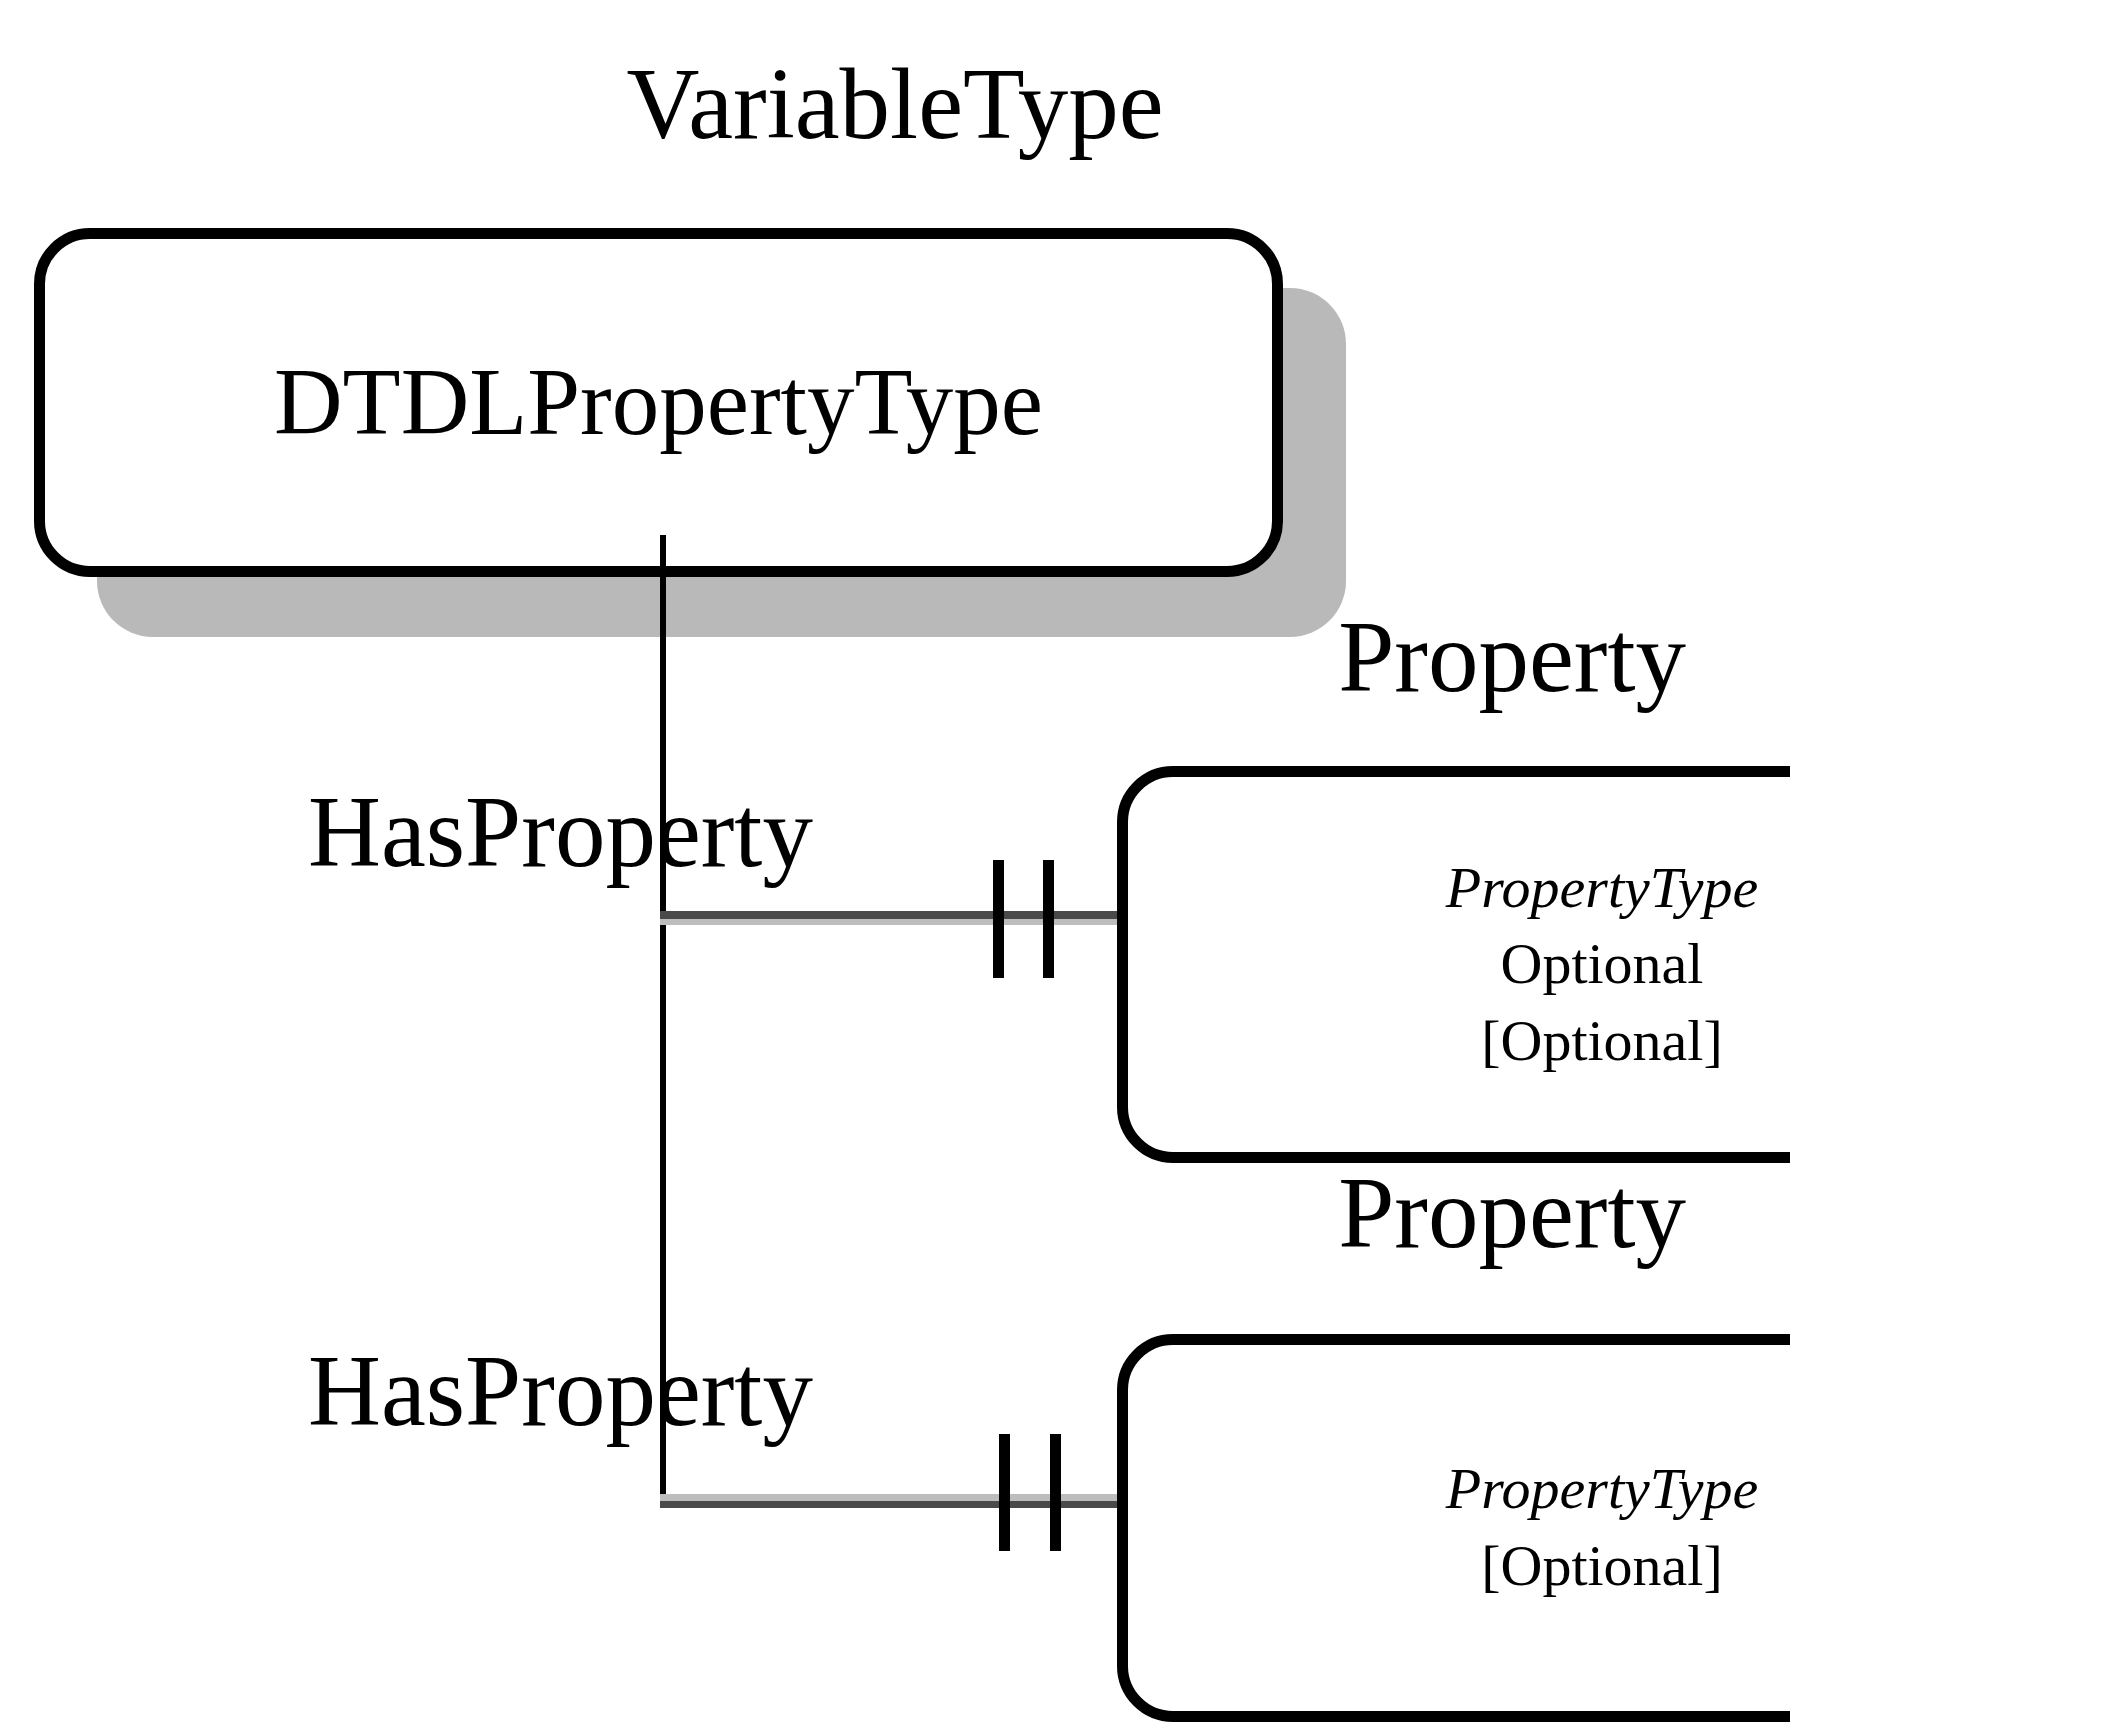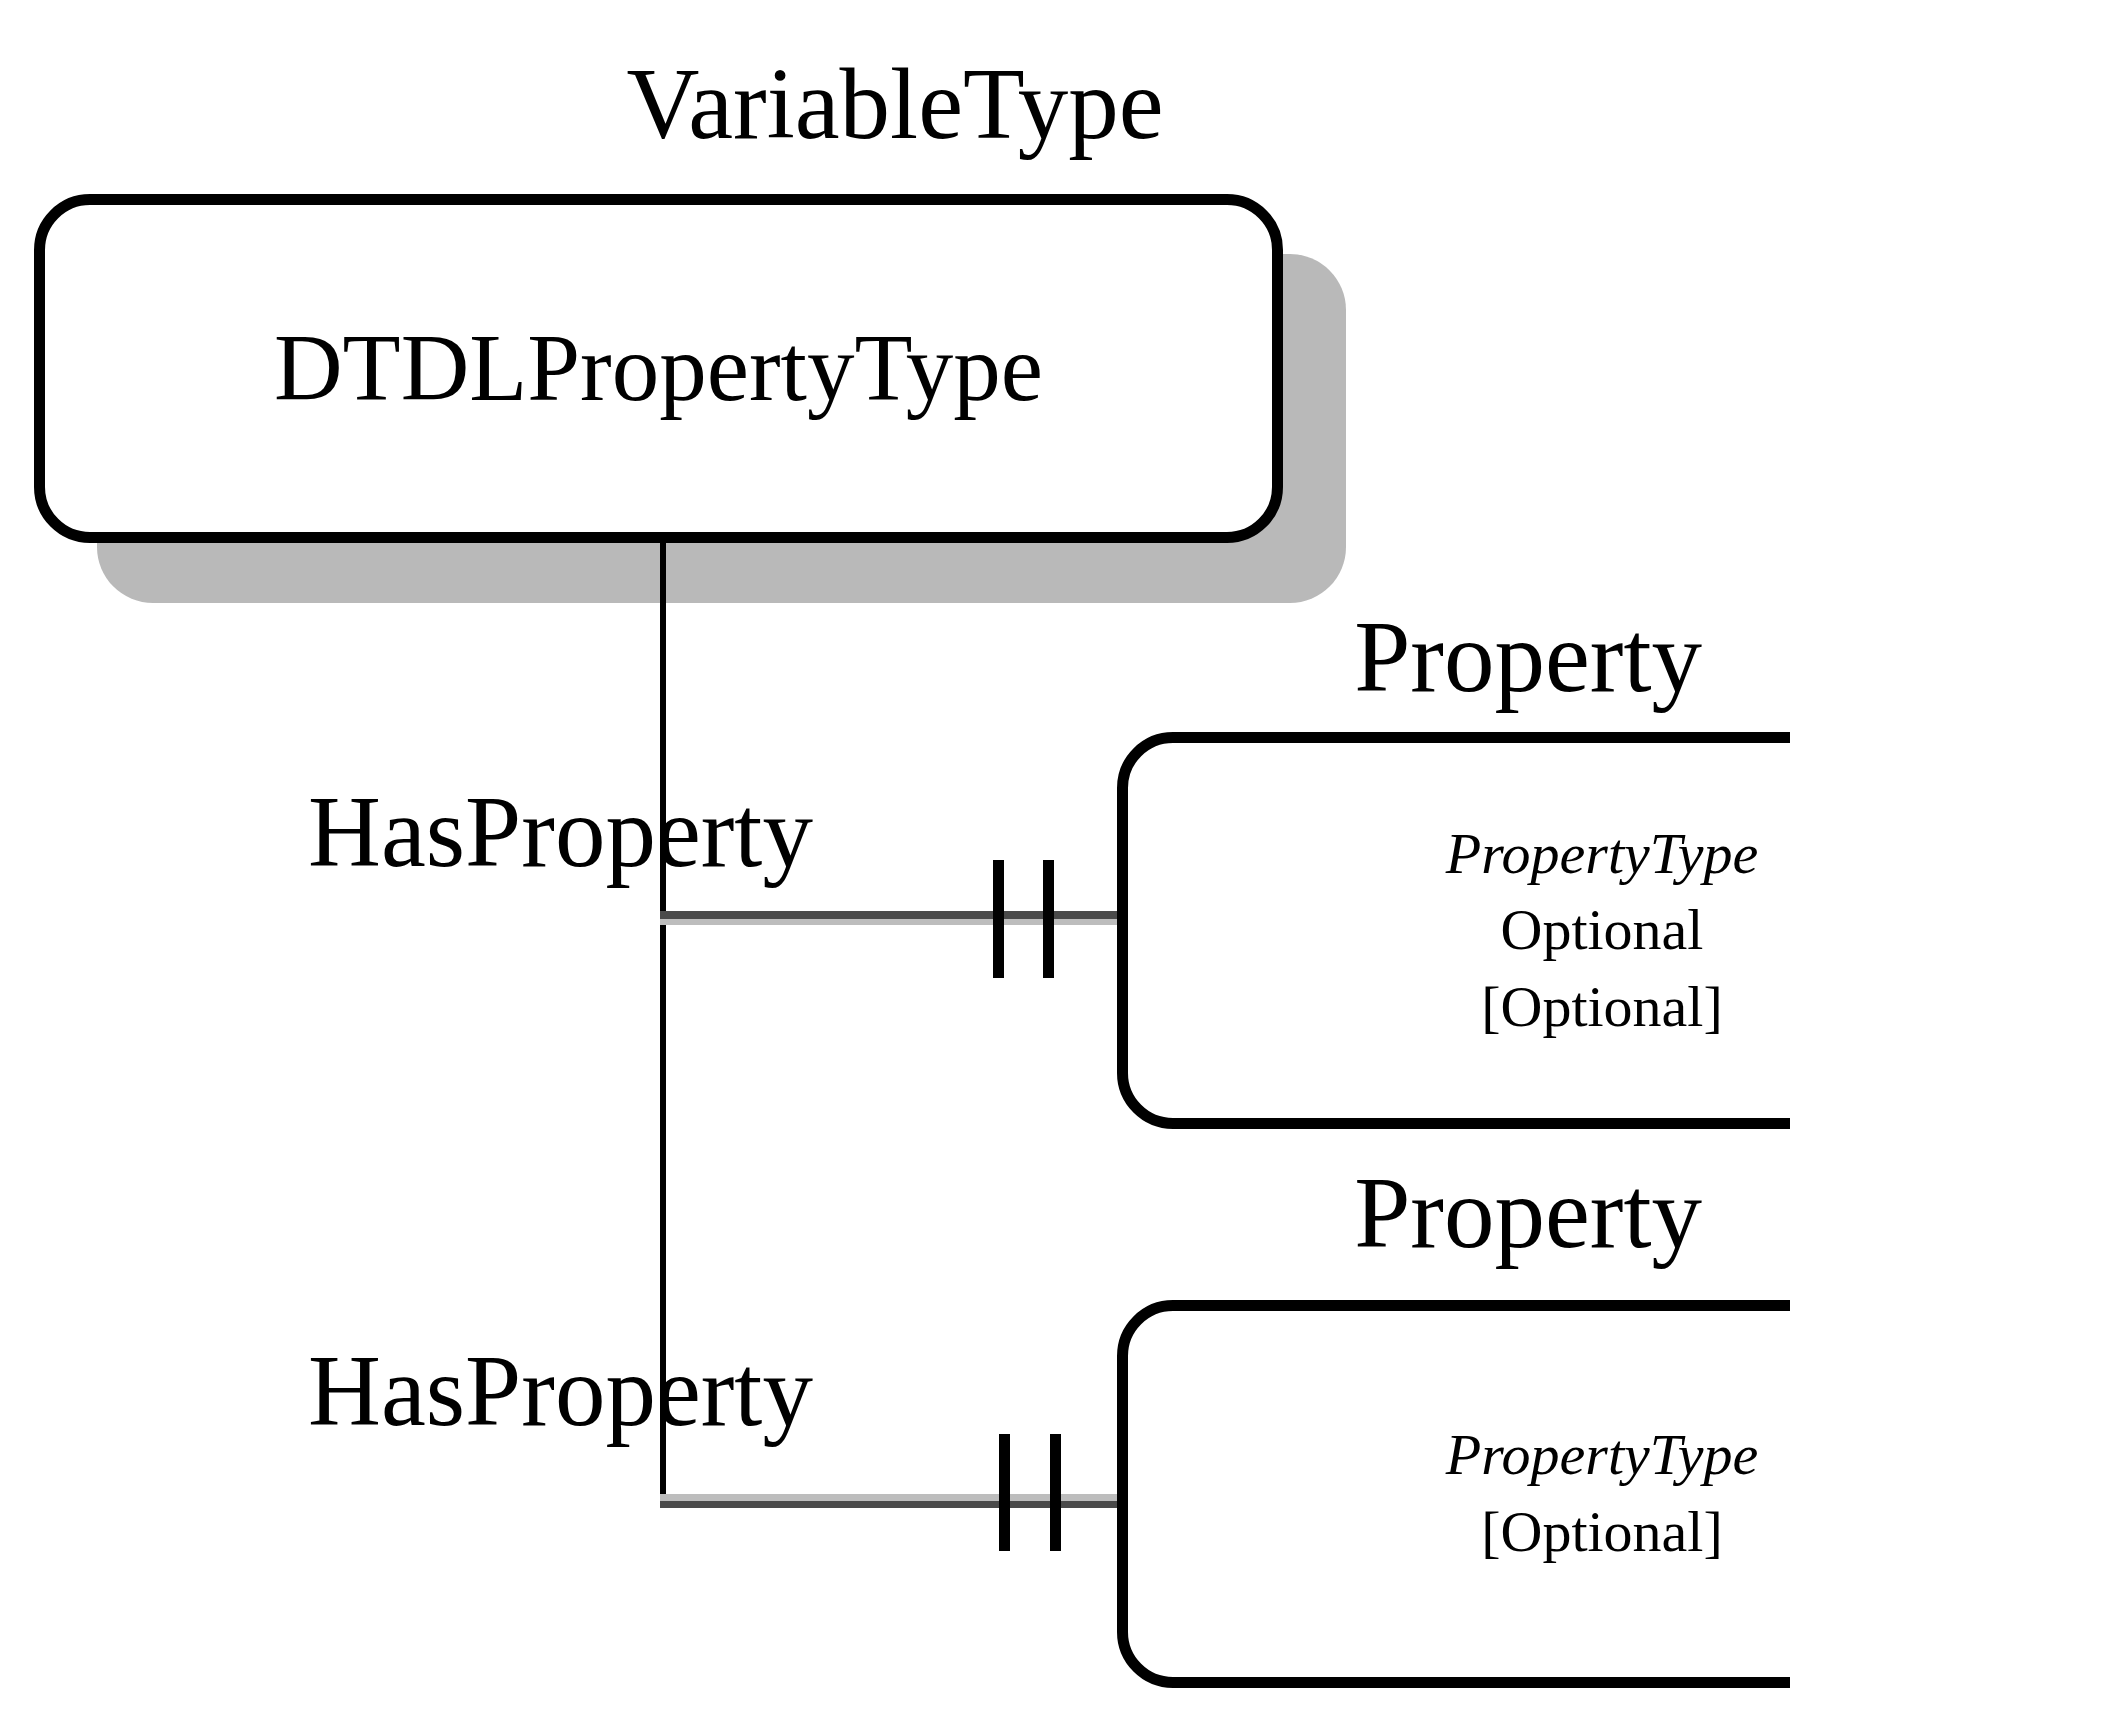--- a/index.html
+++ b/index.html
@@ -6,35 +6,35 @@
   .canvas{
     position:relative;width:1790px;height:1730px;overflow:hidden;
     background:var(--bg,#ffffff);
     font-family:"Liberation Serif","DejaVu Serif",serif;
     color:var(--ink,#000);
   }
   .node{
     position:absolute;box-sizing:border-box;background:#fff;
     border:11.2px solid var(--ink,#000);border-radius:56px;
     display:flex;flex-direction:column;align-items:center;justify-content:center;
-    z-index:3;text-align:right;
+    z-index:3;text-align:right;margin-top:34px;
   }
   .node.root{left:34px;top:194px;width:1249px;height:349px;
     box-shadow:63px 60px 0 0 var(--shadow,#b9b9b9);z-index:1;}
   .node.root .node-title{font-size:95px;line-height:1;}
   .node.prop{left:1117px;width:970px;font-size:58px;line-height:1.32;}
   .node.p1{top:732px;height:397px;}
   .node.p2{top:1300px;height:388px;}
   .type-line{font-style:italic;}
   .label{position:absolute;white-space:nowrap;font-size:101px;line-height:1;z-index:4;}
   .label.title{left:429px;top:54px;width:932px;text-align:center;}
   .label.hasprop{left:308px;}
   .label.hp1{top:782px;}
   .label.hp2{top:1341px;}
-  .label.stereo{right:88px;text-align:right;}
+  .label.stereo{right:104px;text-align:right;}
   .label.s1{top:607px;}
   .label.s2{top:1163px;}
   .vline{position:absolute;left:660px;top:535px;width:5.6px;height:973px;
     background:var(--ink,#000);z-index:2;}
   .hline{position:absolute;left:660px;width:463px;height:14px;z-index:2;}
   .hline.h1{top:911px;}
   .hline.h2{top:1494px;}
   .hl-dark{height:7.5px;background:var(--conn-dark,#4a4a4a);}
   .hl-light{height:6.5px;background:var(--conn-light,#bdbdbd);}
   .tick{position:absolute;width:11.2px;background:var(--ink,#000);z-index:2;}

